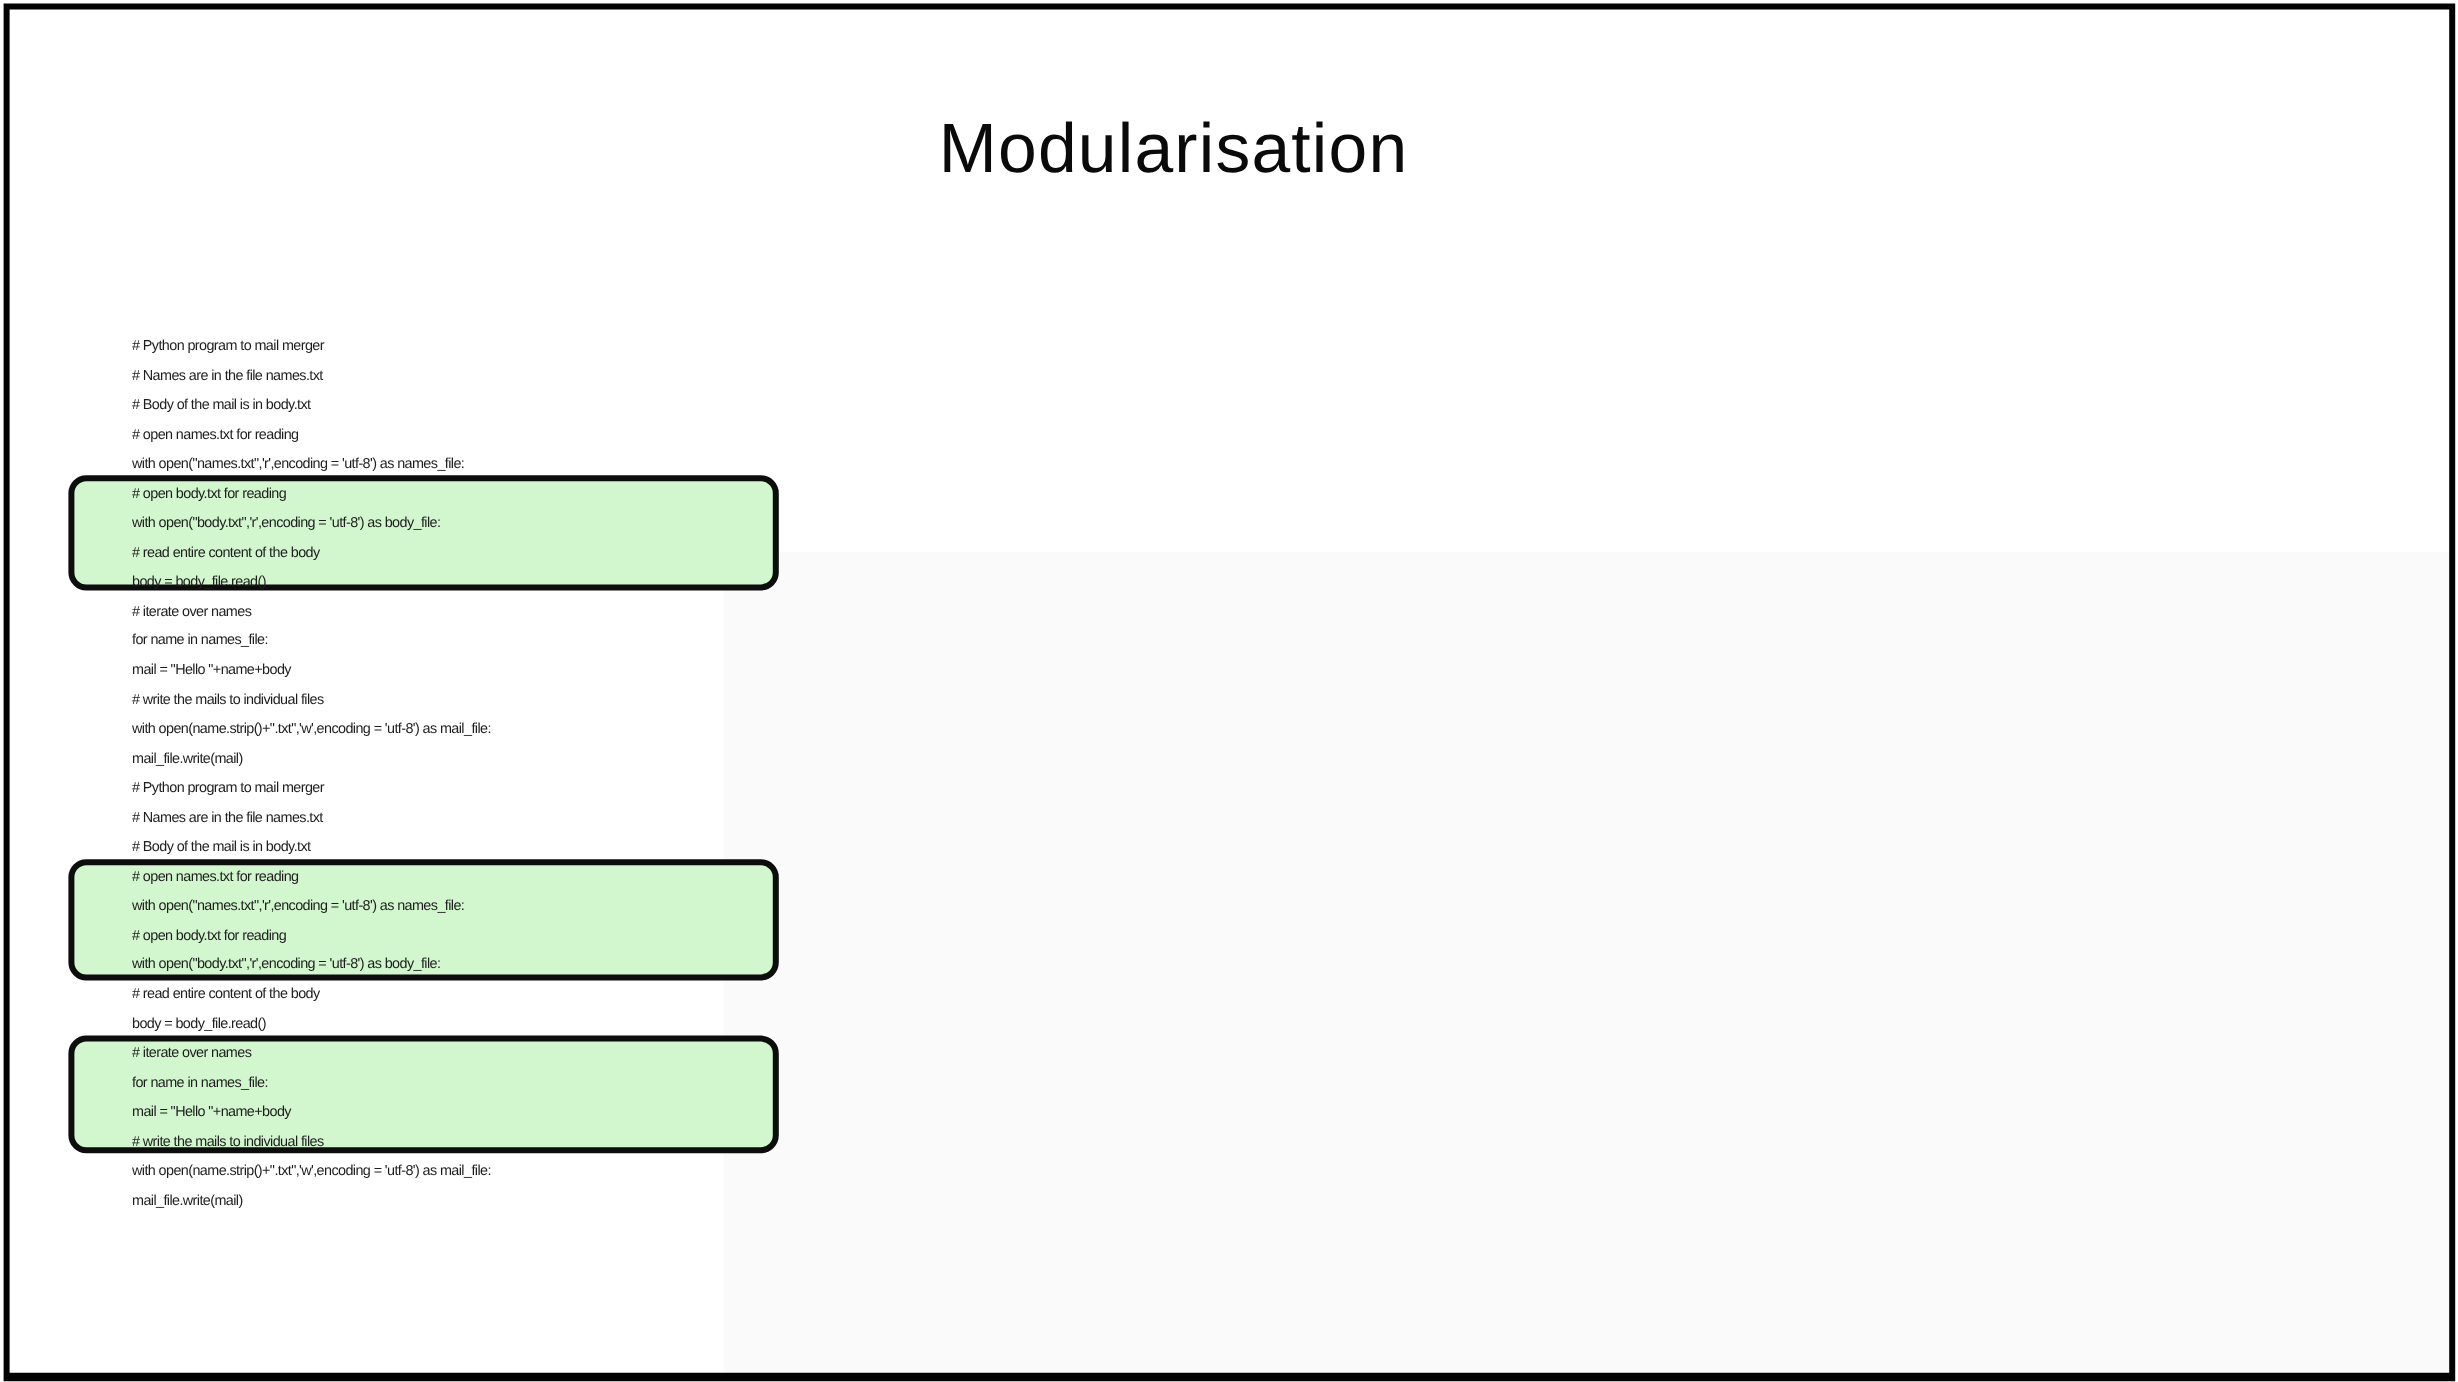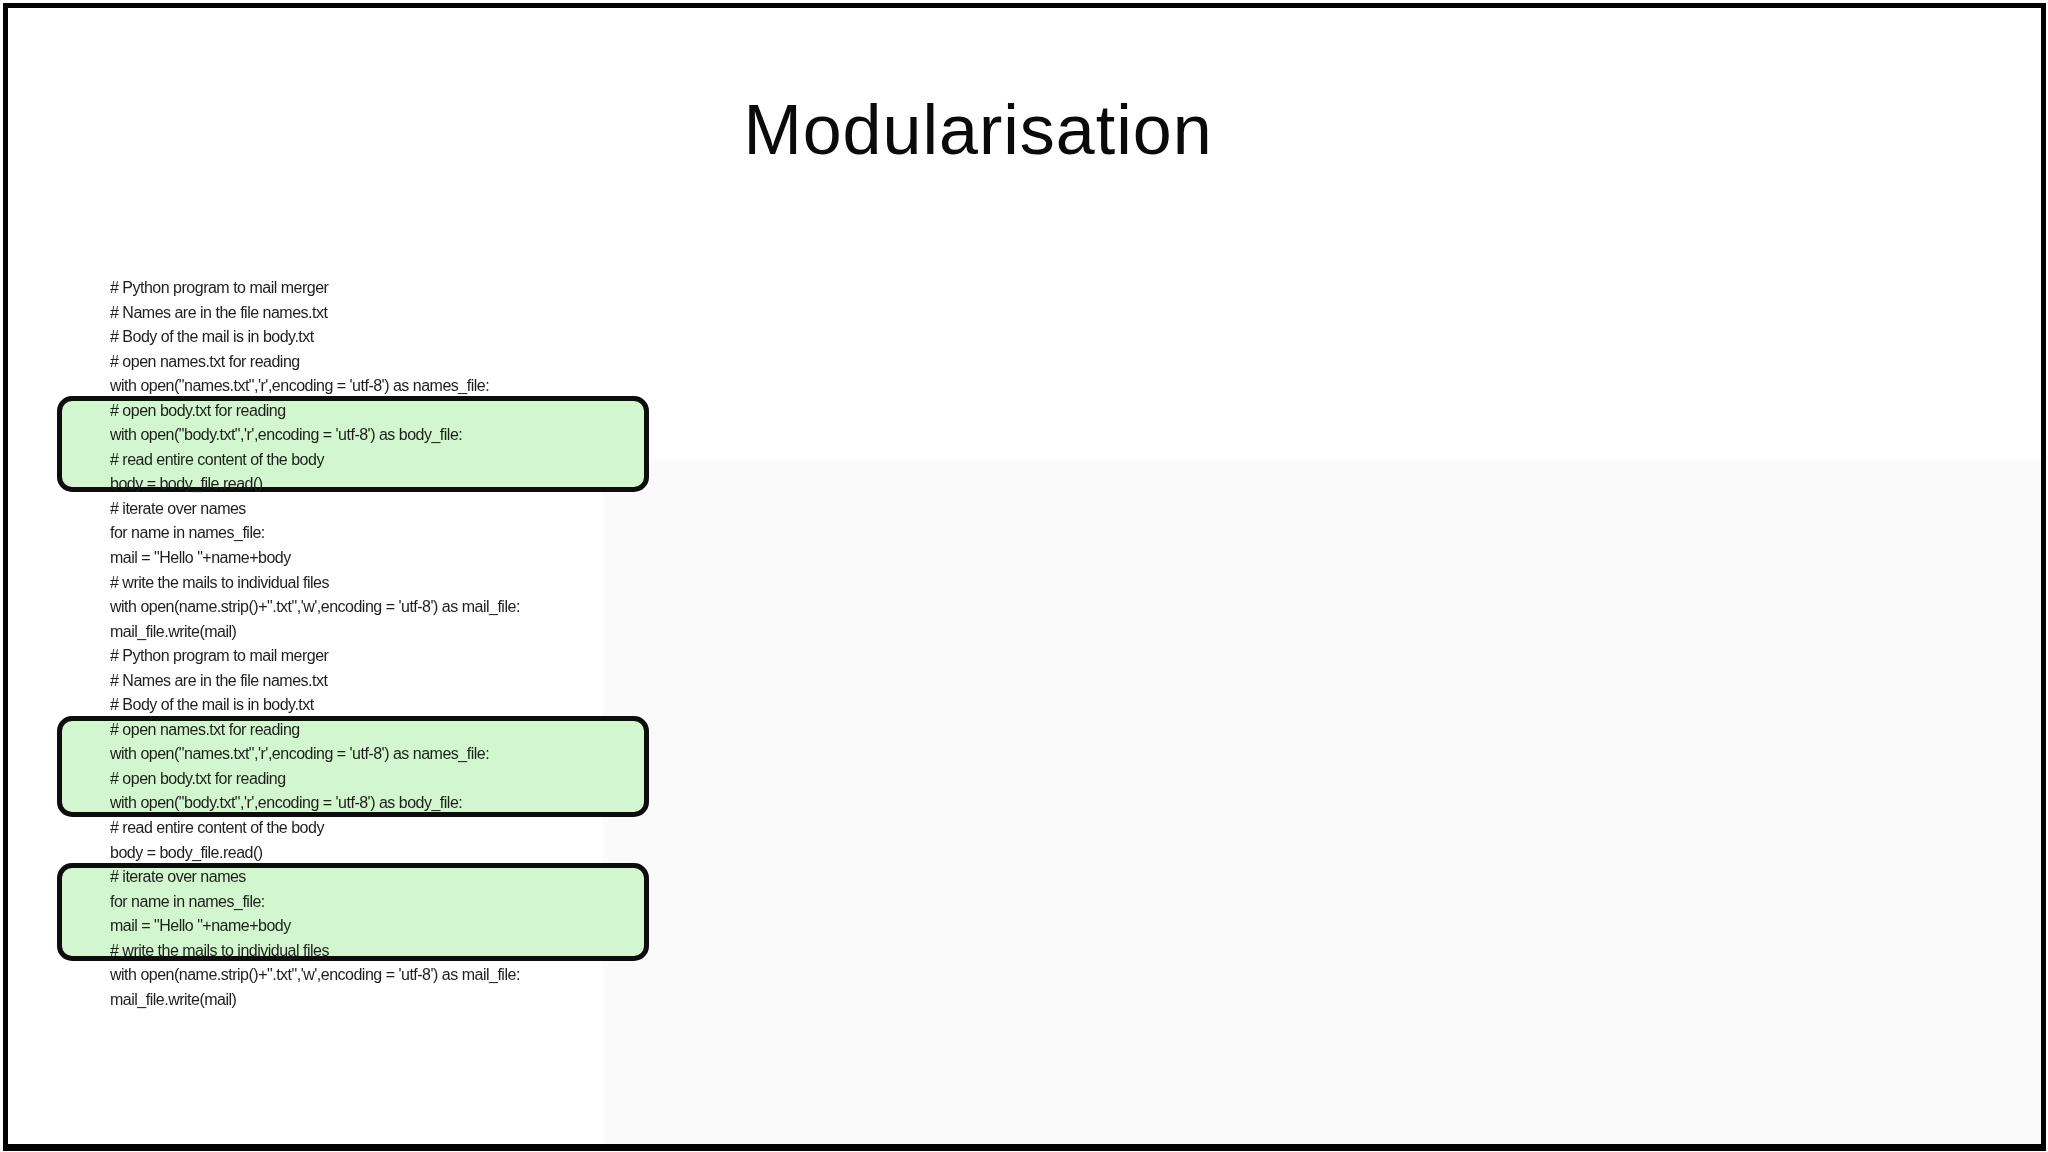--- a/index.html
+++ b/index.html
@@ -17,26 +17,26 @@
   }
   
   .frame{
     position:absolute;left:3px;top:3px;right:2px;bottom:1px;
     border:5px solid #030303;border-bottom-width:7px;
     pointer-events:none;z-index:6;
   }
   .title{
     position:absolute;top:92px;left:0;right:92px;margin:0;
     text-align:center;
-    font-size:70px;font-weight:400;letter-spacing:1px;
+    font-size:58px;font-weight:400;letter-spacing:1px;
     color:#0a0a0a;line-height:1.1;z-index:2;
   }
   .code{
     position:absolute;left:110px;top:276px;
-    font-size:16px;line-height:24.55px;letter-spacing:-0.5px;
+    font-size:12px;line-height:24.55px;letter-spacing:-0.5px;
     color:#1e1e1e;white-space:pre;z-index:2;
   }
   .code .line{height:24.55px;}
   .hlbox{
     position:absolute;left:57px;width:592px;box-sizing:border-box;
     background:#d2f7ce;border:5px solid #0d0d0d;border-radius:15px;
     z-index:1;
   }
 </style>
 </head>

